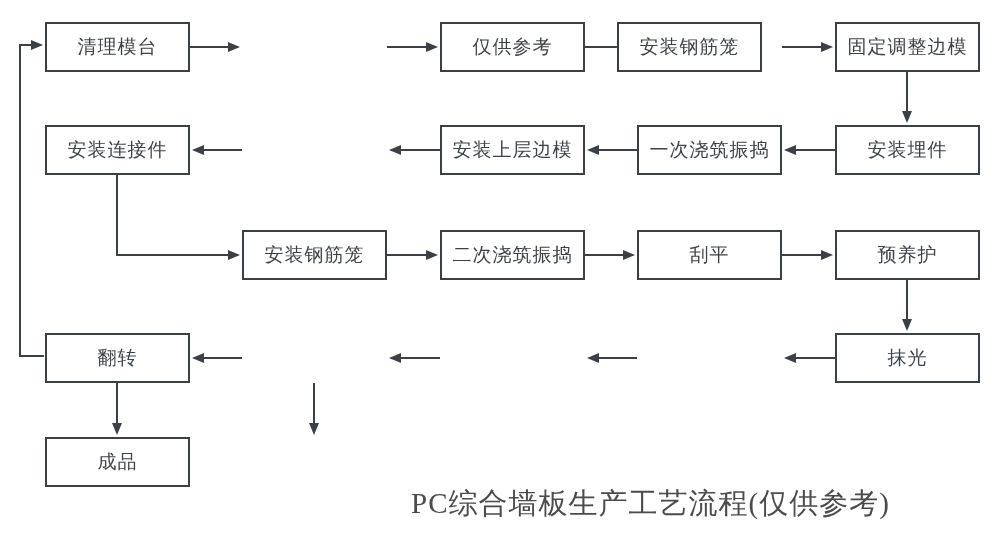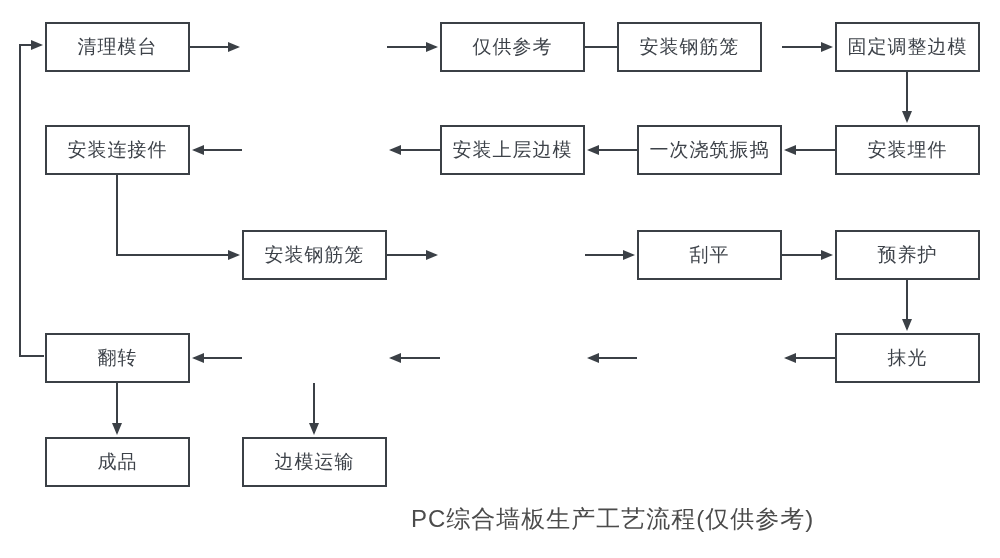--- a/index.html
+++ b/index.html
@@ -11,22 +11,22 @@
   .node{
     position:absolute;width:145px;height:50px;box-sizing:border-box;
     border:2px solid #3b4046;background:#ffffff;
     display:flex;align-items:center;justify-content:center;
   }
   .node-label{
     color:#3d4249;font-size:19px;letter-spacing:1px;white-space:nowrap;
   }
   .edge{stroke:#3b4046;stroke-width:2;fill:none;}
   #diagram-title{
-    position:absolute;left:411px;top:503px;
-    color:#4b4b4b;font-size:24px;letter-spacing:1px;white-space:nowrap;
+    position:absolute;left:411px;top:484px;
+    color:#4b4b4b;font-size:29px;letter-spacing:1px;white-space:nowrap;font-family:Liberation Serif, serif;
   }
 </style>
 </head>
 <body>
 
 <div id="canvas">
 
   <svg id="edges" width="1000" height="558" viewBox="0 0 1000 558">
     <defs>
       <marker id="arrow" viewBox="0 0 12 10" markerWidth="12" markerHeight="10" refX="10" refY="5" orient="auto" markerUnits="userSpaceOnUse">
@@ -78,35 +78,35 @@
   <div class="node" style="left:440px;top:125px">
       <span class="node-label">安装上层边模</span>
     </div>
   <div class="node" style="left:45px;top:125px">
       <span class="node-label">安装连接件</span>
     </div>
 
   <div class="node" style="left:242px;top:230px">
       <span class="node-label">安装钢筋笼</span>
     </div>
+  <div class="node" style="left:440px;top:230px">
+      <span class="node-label">二次浇筑振捣</span>
+    </div>
   <div class="node" style="left:637px;top:230px">
       <span class="node-label">刮平</span>
     </div>
   <div class="node" style="left:835px;top:230px">
       <span class="node-label">预养护</span>
     </div>
 
   <div class="node" style="left:835px;top:333px">
       <span class="node-label">抹光</span>
     </div>
   <div class="node" style="left:45px;top:437px">
       <span class="node-label">成品</span>
     </div>
 
   <div class="node" style="left:45px;top:333px">
       <span class="node-label">翻转</span>
     </div>
-  <div class="node" style="left:242px;top:437px">
-      <span class="node-label">边模运输</span>
-    </div>
 
   <div id="diagram-title">PC综合墙板生产工艺流程(仅供参考)</div>
 </div>
 
 </body></html>

